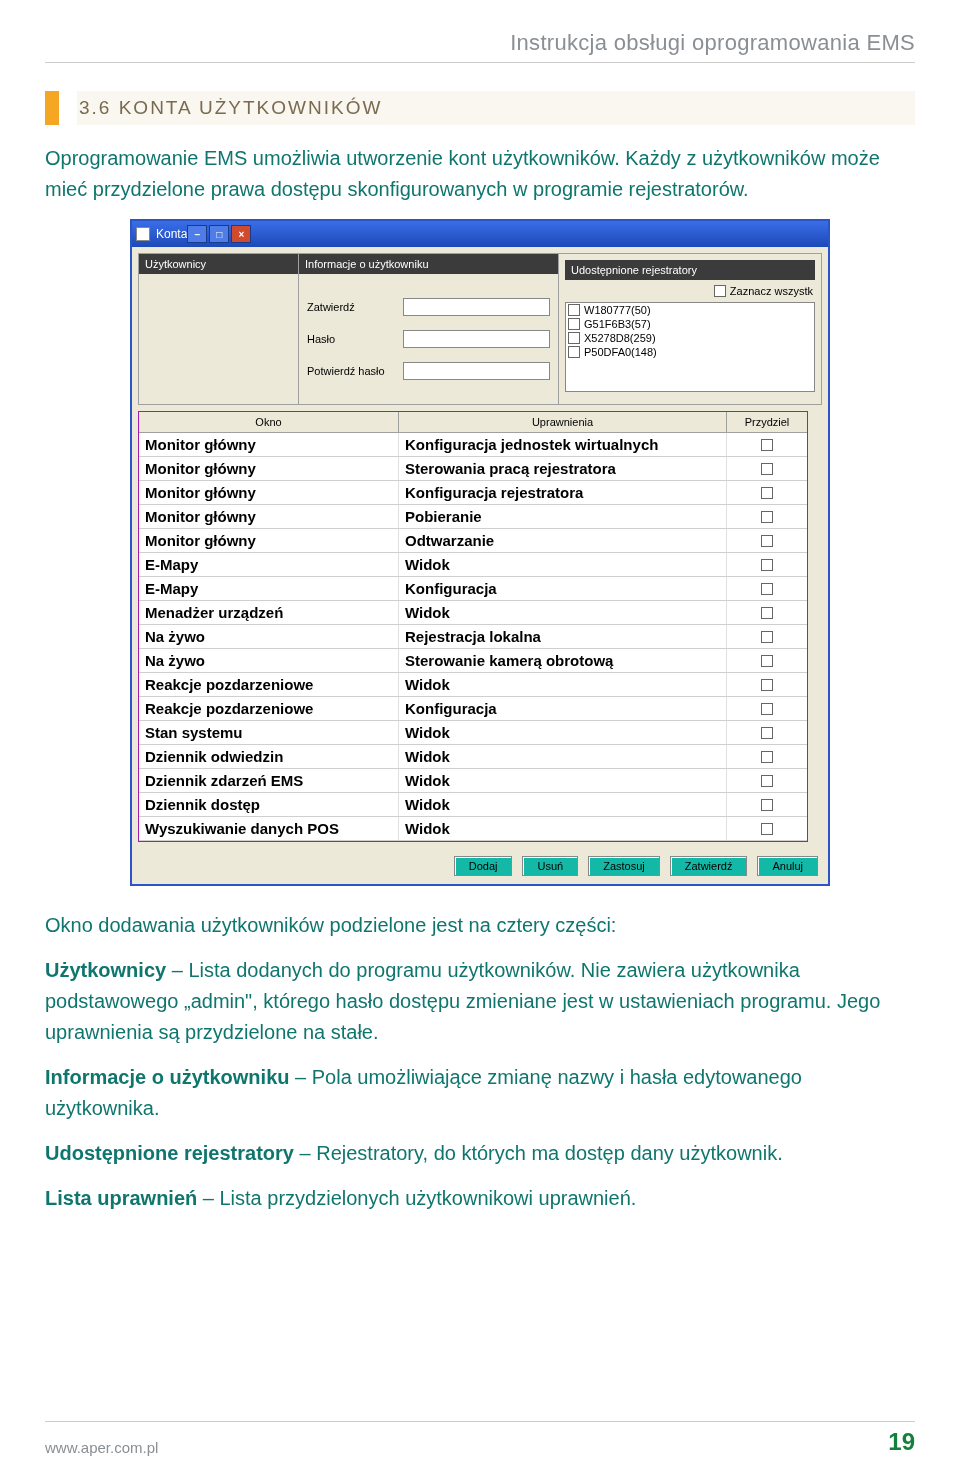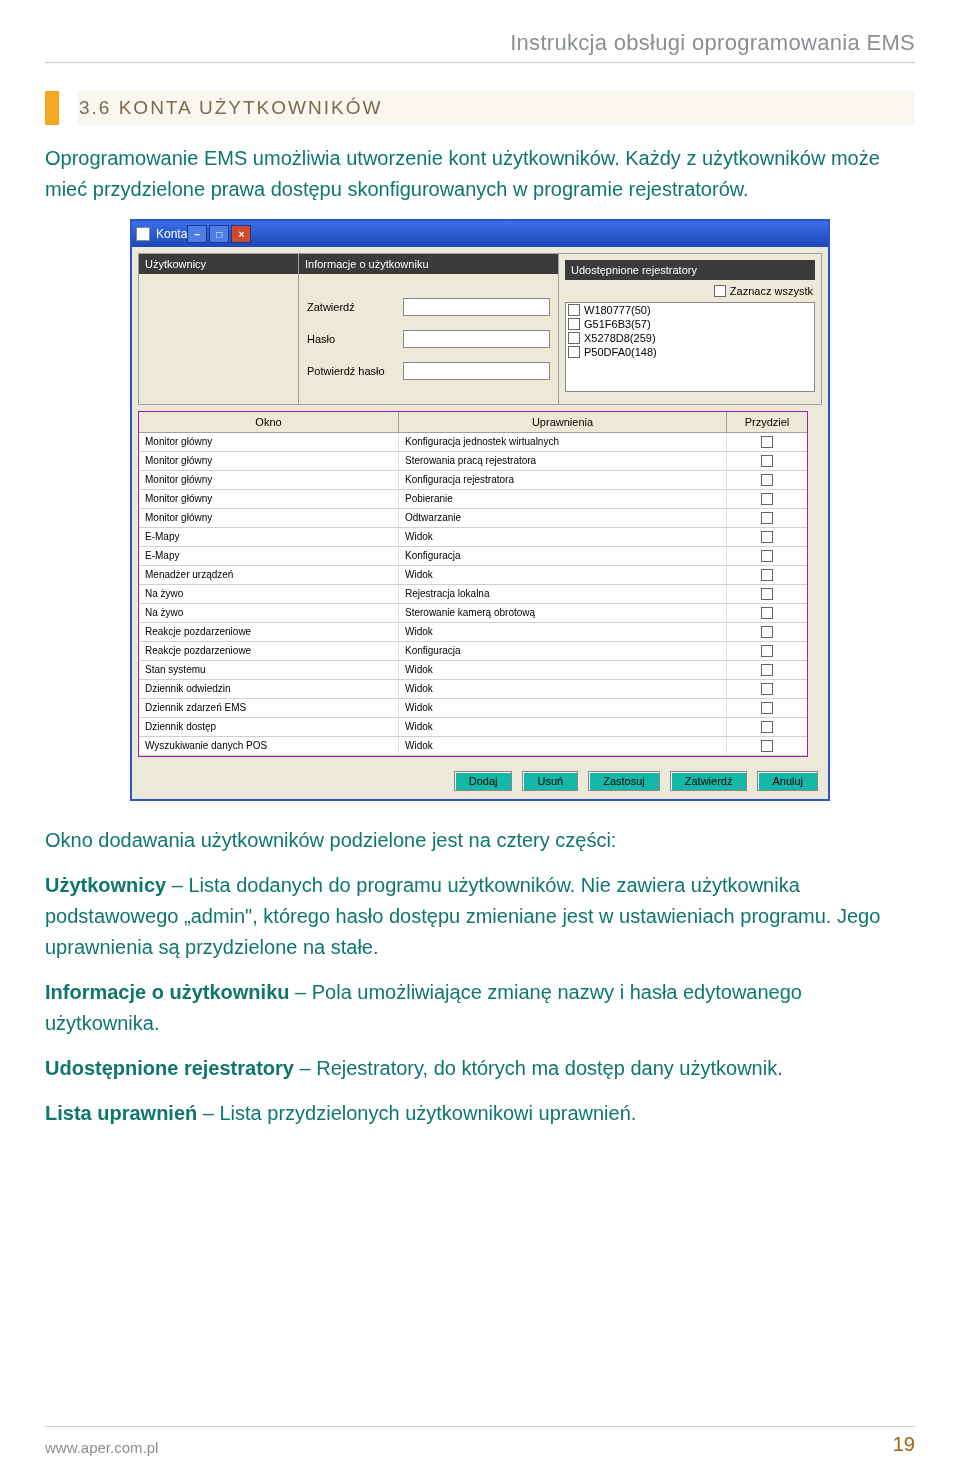--- a/index.html
+++ b/index.html
@@ -35,29 +35,29 @@
 .chklabel { display:flex; align-items:center; gap:4px; padding:1px 2px; font-size:11px; }
 .chk { width:12px; height:12px; border:1px solid #666; background:#fff; display:inline-block; }
 .reg-list { border:1px solid #888; background:#fff; height:90px; }
 .grid-wrap { margin:0 20px 6px 6px; border:1px solid #a21caf; background:#ec4899; }
 .grid-head { display:flex; background:#ece9d8; border-bottom:1px solid #a0a0a0; }
 .gh { padding:4px 6px; border-right:1px solid #a0a0a0; font-size:11px; text-align:center; }
 .gh.okno { flex:0 0 260px; }
 .gh.upr { flex:1; }
 .gh.prz { flex:0 0 80px; border-right:none; }
 .grid-row { display:flex; border-bottom:1px solid #cfcfcf; background:#fff; }
-.gc { padding:3px 6px; border-right:1px solid #e0e0e0; font-size:10px; overflow:hidden; white-space:nowrap; }
+.gc { padding:3px 6px; border-right:1px solid #e0e0e0; font-size:15px; overflow:hidden; white-space:nowrap;font-weight:bold; }
 .gc.okno { flex:0 0 260px; }
 .gc.upr { flex:1; }
 .gc.prz { flex:0 0 80px; display:flex; justify-content:center; align-items:center; border-right:none; }
 .btnrow { display:flex; justify-content:flex-end; gap:10px; padding:8px 10px; }
 .btn { border:1px solid #888; background:#14b8a6; padding:3px 14px; font-size:11px; box-shadow:1px 1px 0 #fff inset; }
 .footer { position:absolute; bottom:28px; left:45px; right:45px; display:flex; justify-content:space-between; align-items:flex-end; border-top:1px solid #ccc; padding-top:6px; }
 .footer-url { color:#8a8f94; font-size:15px; }
-.footer-page { color:#a16207; font-size:20px; font-weight:400; }
+.footer-page { color:#15803d; font-size:24px; font-weight:700; }
 </style>
 </head>
 <body>
 
 <div class="page">
   <div class="header-title">Instrukcja obsługi oprogramowania EMS</div>
   <hr class="header-rule">
 
   <div class="section-block">
     <div class="orange-bar"></div>

